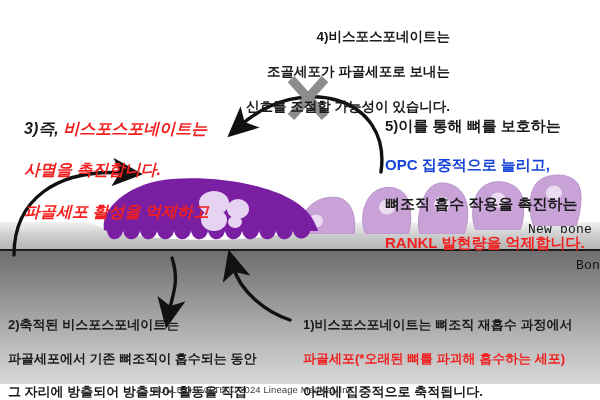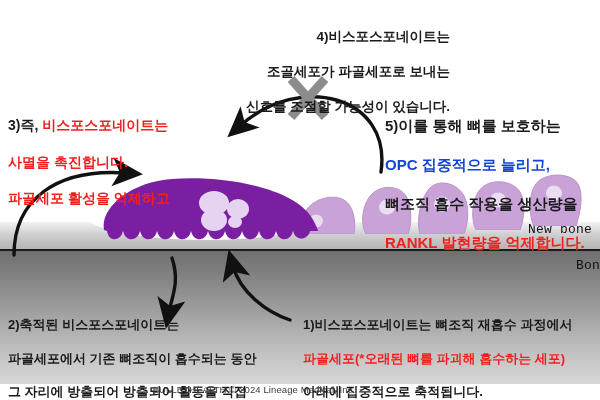--- a/index.html
+++ b/index.html
@@ -98,22 +98,23 @@
   }
   .note .red  { color: #f21f1f; }
   .note .blue { color: #1442d6; }
 
   #note-4 {
     left: 150px; top: 10px; width: 300px;
     text-align: right;
     font-size: 13.5px;
   }
   #note-3 {
-    left: 8px; top: 98px; width: 200px;
-    font-size: 14px;
+    left: 24px; top: 98px; width: 200px;
+    font-size: 16px;
+    font-style: italic;
   }
   #note-5 {
     left: 385px; top: 96px; width: 212px;
     font-size: 15px;
   }
   #note-2 {
     left: 8px; top: 300px; width: 280px;
     font-size: 13px;
   }
   #note-1 {
@@ -238,21 +239,21 @@
 
   <div class="note" id="note-3">
     <div><span>3)즉, </span><span class="red">비스포스포네이트는</span></div>
     <div class="red">사멸을 촉진합니다.</div>
     <div class="red">파골세포 활성을 억제하고</div>
   </div>
 
   <div class="note" id="note-5">
     <div>5)이를 통해 뼈를 보호하는</div>
     <div class="blue">OPC 집중적으로 늘리고,</div>
-    <div>뼈조직 흡수 작용을 생산량을</div>
+    <div>뼈조직 흡수 작용을 촉진하는</div>
     <div class="red">RANKL 발현량을 억제합니다.</div>
   </div>
 
   <div class="note" id="note-2">
     <div>2)축적된 비스포스포네이트는</div>
     <div>파골세포에서 기존 뼈조직이 흡수되는 동안</div>
     <div>그 자리에 방출되어 방출되어 활동을 직접</div>
     
   </div>
 

